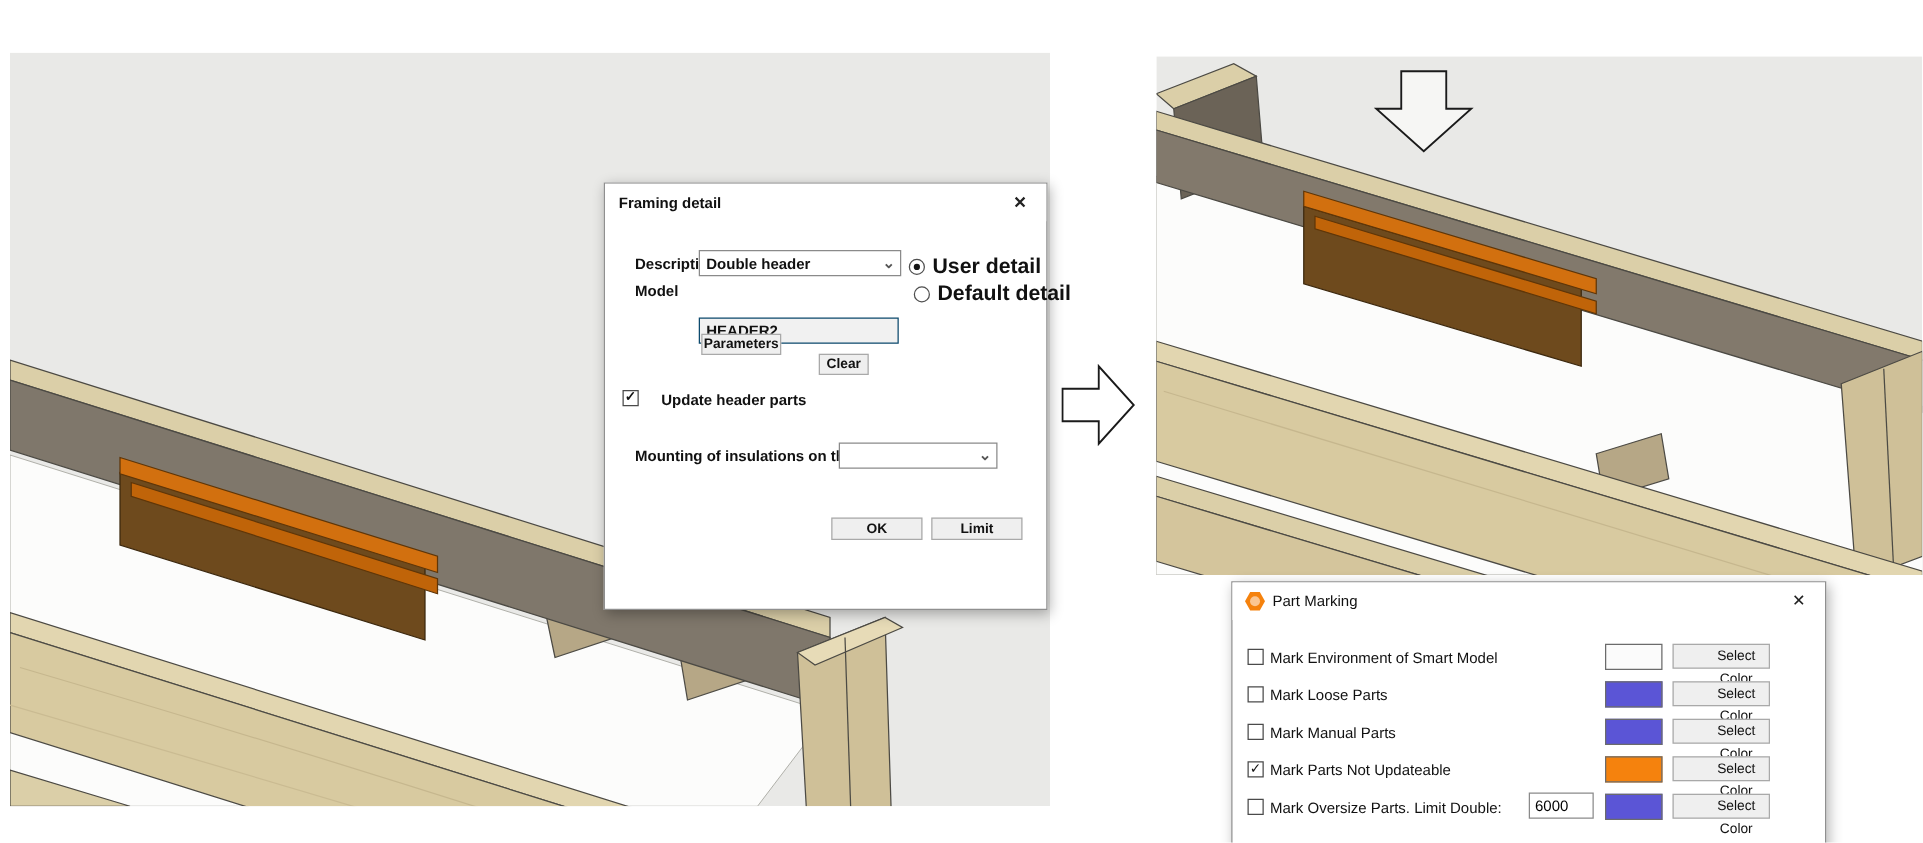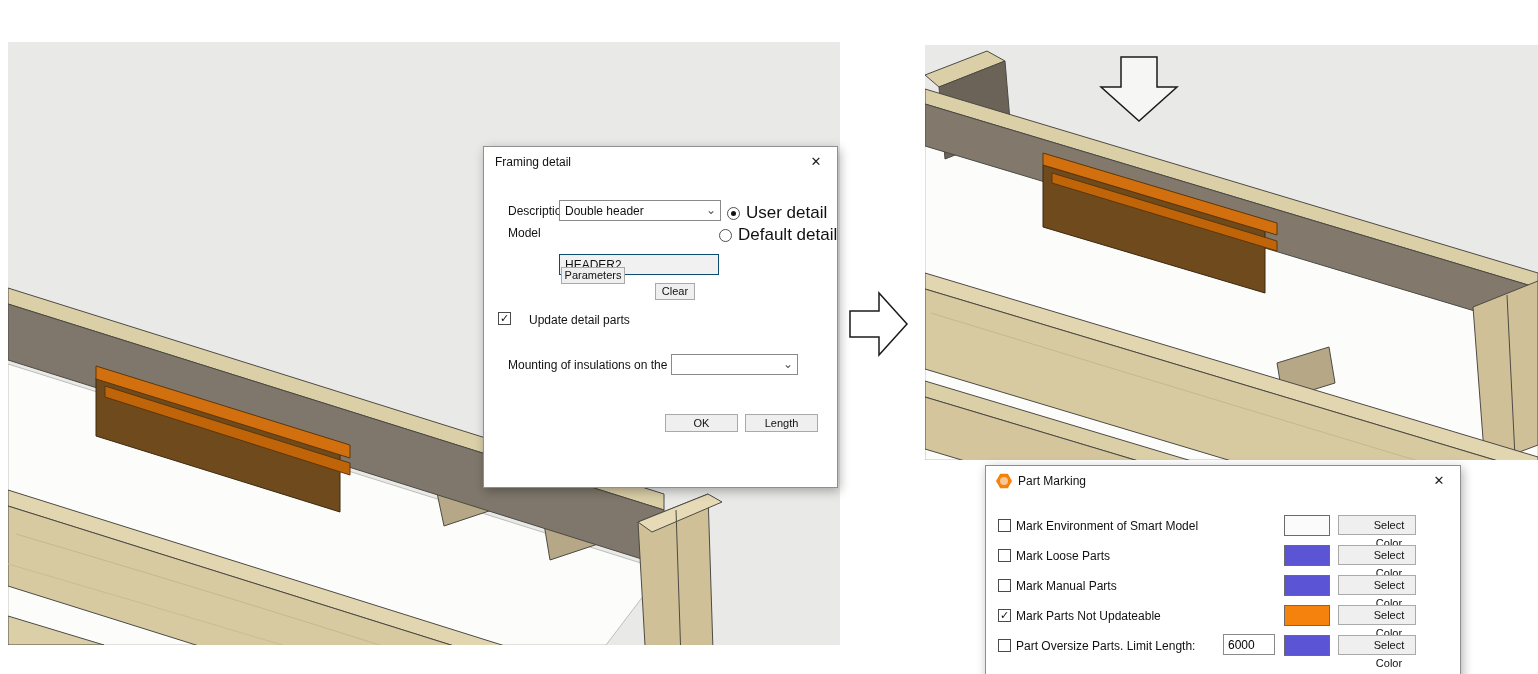--- a/index.html
+++ b/index.html
@@ -8,21 +8,21 @@
   .viewport{position:absolute;overflow:hidden;}
   .viewport.left{left:8px;top:42px;width:832px;height:603px;}
   .viewport.right{left:925px;top:45px;width:613px;height:415px;}
   .mid-arrow{position:absolute;left:849px;top:291px;}
 
   .dialog{position:absolute;background:#fff;border:1px solid #8f8f8f;box-shadow:2px 3px 10px rgba(0,0,0,.30);}
   .titlebar{position:relative;height:30px;background:#fff;}
   .titlebar .title{position:absolute;left:11px;top:8px;font-size:12px;white-space:nowrap;}
   .titlebar .close{position:absolute;right:0;top:0;width:42px;height:30px;text-align:center;line-height:30px;font-size:13px;color:#222;cursor:pointer;}
 
-  .framing{left:483px;top:146px;width:355px;height:342px;z-index:10;}
+  .framing{left:483px;top:146px;width:355px;height:342px;z-index:10;font-weight:bold;}
   .pm{left:985px;top:465px;width:476px;height:262px;z-index:11;}
   .pm .titlebar .title{left:32px;}
   .pm-icon{position:absolute;left:10px;top:7px;width:16px;height:16px;background:#f5820d;
            clip-path:polygon(26% 4%,74% 4%,100% 50%,74% 96%,26% 96%,0% 50%);}
   .pm-icon::after{content:"";position:absolute;left:4px;top:4px;width:8px;height:8px;border-radius:50%;background:rgba(255,255,255,.55);}
 
   .lbl{position:absolute;font-size:12px;white-space:nowrap;margin-left:12px;}
   .combo{position:absolute;height:21px;border:1px solid #8a8a8a;background:#fff;padding-left:29px;}
   .combo .combo-text{position:absolute;left:5px;top:3px;font-size:12px;white-space:nowrap;}
   .combo .combo-arrow{position:absolute;right:4px;top:0px;font-size:12px;color:#555;line-height:19px;}
@@ -120,34 +120,34 @@
   <span class="lbl" style="left:12px;top:57px">Description</span>
   <div class="combo" style="left:75px;top:53px;width:162px">
     <span class="combo-text">Double header</span>
     <span class="combo-arrow">⌄</span>
   </div>
   <label class="radio-row" style="left:243px;top:56px">
     <span class="radio checked"></span><span>User detail</span>
   </label>
   <span class="lbl" style="left:12px;top:79px">Model</span>
   <div class="field" style="left:75px;top:75px;width:160px">HEADER2</div>
-  <label class="radio-row" style="left:235px;top:78px">
+  <label class="radio-row" style="left:247px;top:78px">
     <span class="radio"></span><span>Default detail</span>
   </label>
   <div class="win-btn small" style="left:77px;top:120px;width:64px">Parameters</div>
   <div class="win-btn small" style="left:171px;top:136px;width:40px">Clear</div>
   <span class="checkbox checked" style="left:14px;top:165px"></span>
-  <span class="lbl" style="left:33px;top:166px">Update detail parts</span>
+  <span class="lbl" style="left:33px;top:166px">Update header parts</span>
   <span class="lbl" style="left:12px;top:211px">Mounting of insulations on the edge</span>
   <div class="combo" style="left:187px;top:207px;width:127px">
     <span class="combo-text"></span>
     <span class="combo-arrow">⌄</span>
   </div>
   <div class="win-btn footer" style="left:181px;top:267px;width:73px">OK</div>
-  <div class="win-btn footer" style="left:261px;top:267px;width:73px">Length</div>
+  <div class="win-btn footer" style="left:261px;top:267px;width:73px">Limit</div>
 </div>
 
 <div class="dialog pm">
   <div class="titlebar">
     <span class="pm-icon"></span>
     <span class="title">Part Marking</span>
     <span class="close">✕</span>
   </div>
 
   <div class="pm-row" style="top:49px">
@@ -173,18 +173,18 @@
 
   <div class="pm-row" style="top:139px">
     <span class="checkbox checked"></span>
     <span class="pm-label">Mark Parts Not Updateable</span>
     <span class="swatch" style="background: rgb(245, 130, 13);"></span>
     <div class="win-btn select-color">Select Color</div>
   </div>
 
   <div class="pm-row" style="top:169px">
     <span class="checkbox"></span>
-    <span class="pm-label">Part Oversize Parts. Limit Length:</span>
+    <span class="pm-label">Mark Oversize Parts. Limit Double:</span>
     <input class="limit-input" value="6000" style="">
     <span class="swatch" style="background: rgb(91, 85, 214);"></span>
     <div class="win-btn select-color">Select Color</div>
   </div>
 </div>
 
 </body></html>

